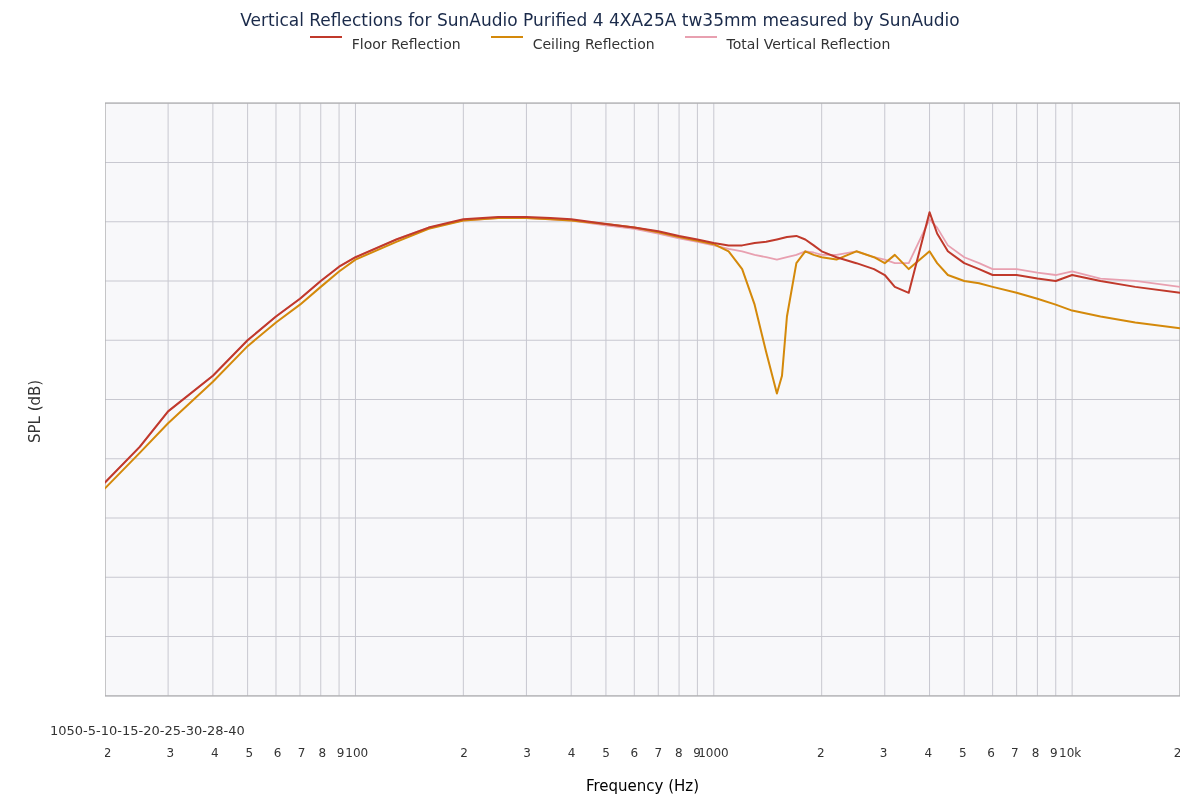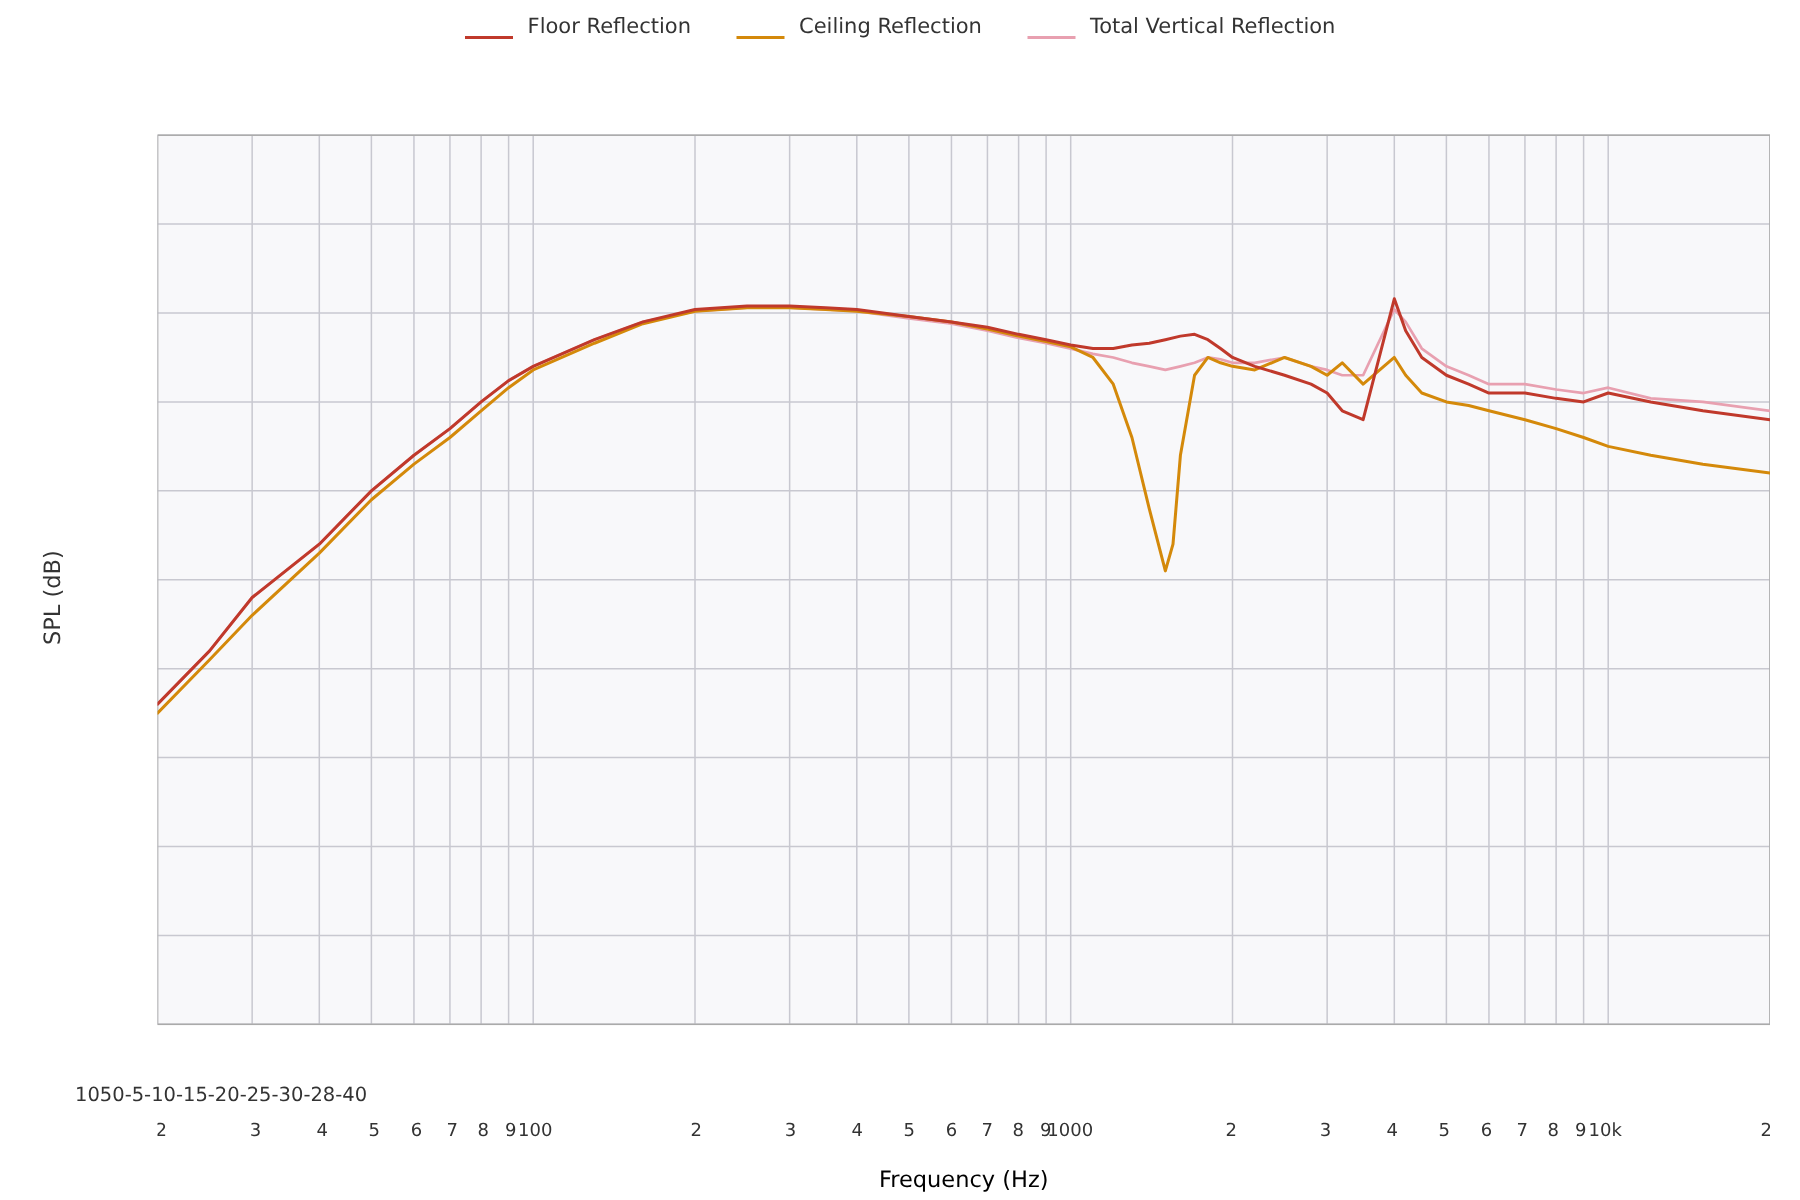--- a/index.html
+++ b/index.html
@@ -29,21 +29,21 @@
     .legend {
       display: flex;
       gap: 30px;
       align-items: center;
       margin-bottom: 10px;
       font-size: 14px;
       color: #333;
     }
     .legend-item {
       display: flex;
-      align-items: flex-end;
+      align-items: flex-start;
       gap: 10px;
     }
     .legend-line {
       width: 32px;
       height: 2px;
       display: inline-block;
     }
     .plot-area-wrapper {
       display: flex;
       width: 1160px;
@@ -99,20 +99,21 @@
       font-size: 15px;
       color: #000000;
       margin-left: 55px;
       margin-bottom: 5px;
     }
   </style>
 </head>
 <body>
 
 <div class="chart-container">
+  <div class="chart-title">Vertical Reflections for SunAudio Purified 4 4XA25A tw35mm measured by SunAudio</div>
 
   <div class="legend">
     <div class="legend-item">
       <span class="legend-line" style="background:#c0392b;"></span>
       <span>Floor Reflection</span>
     </div>
     <div class="legend-item">
       <span class="legend-line" style="background:#d4890a;"></span>
       <span>Ceiling Reflection</span>
     </div>

